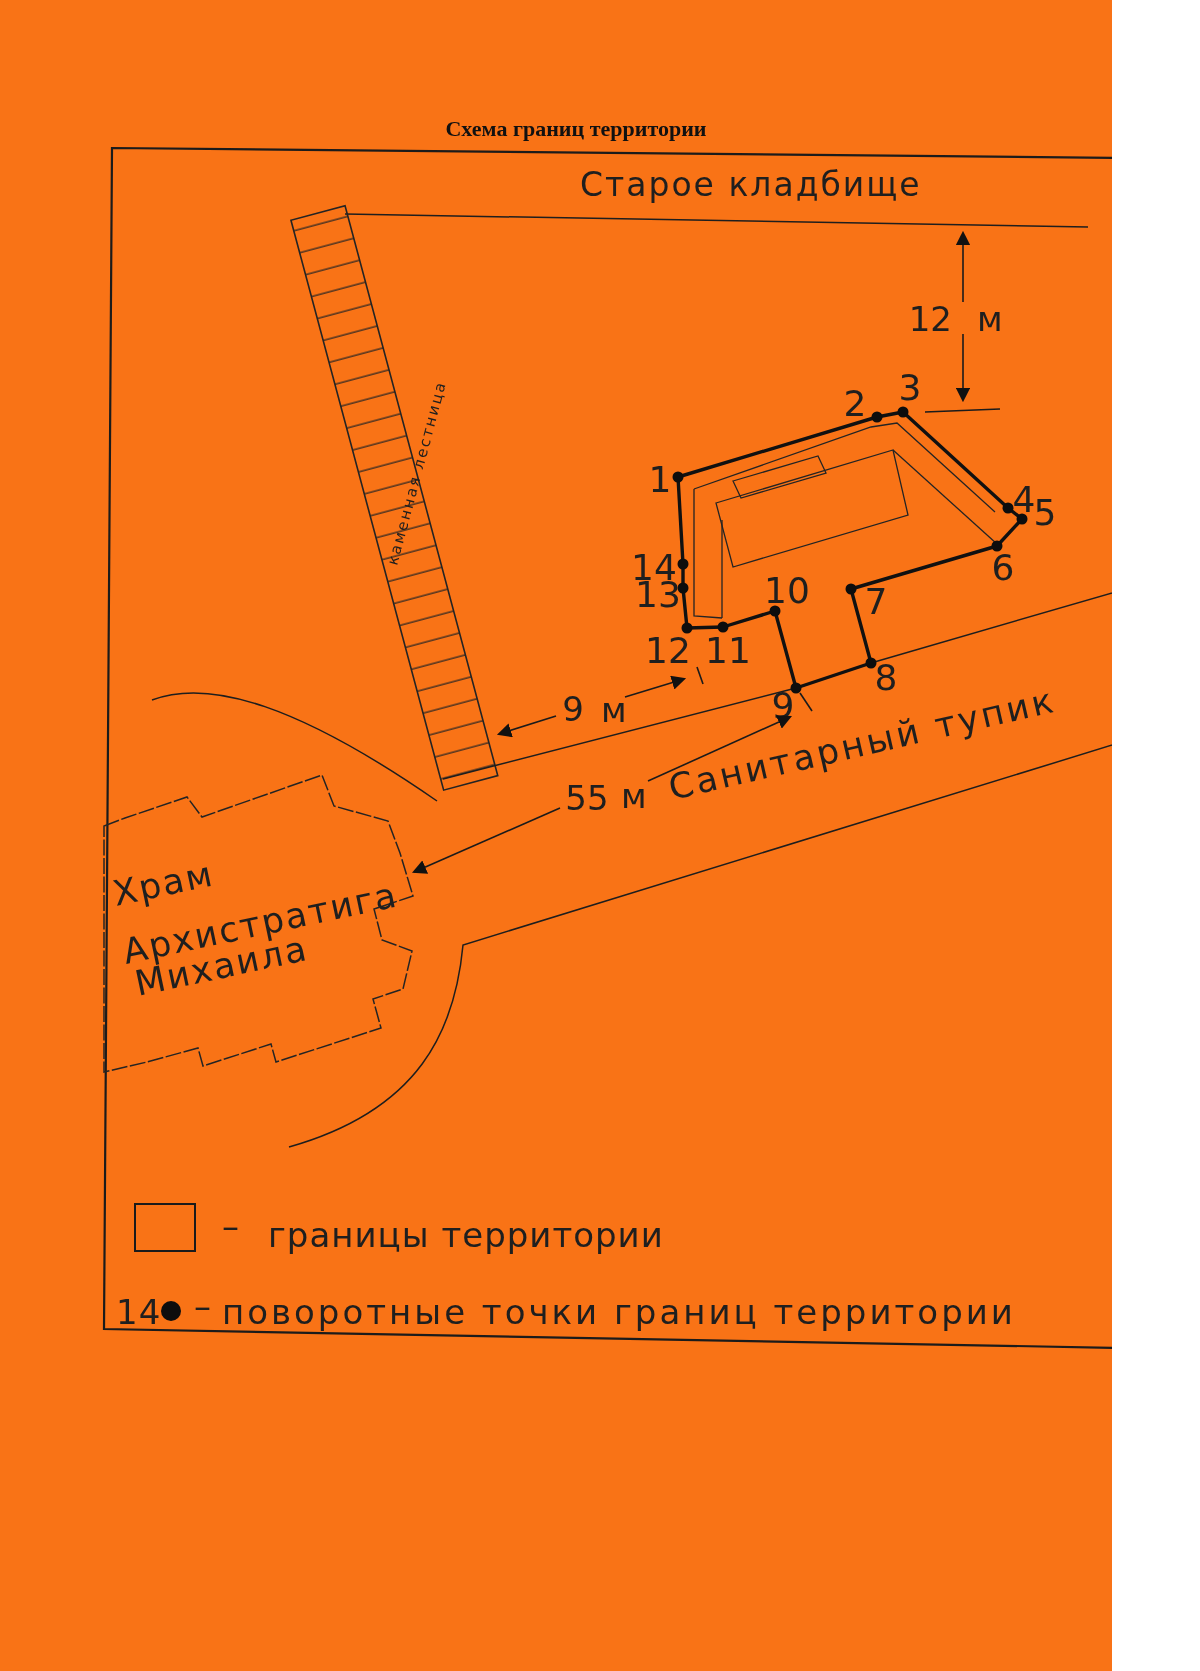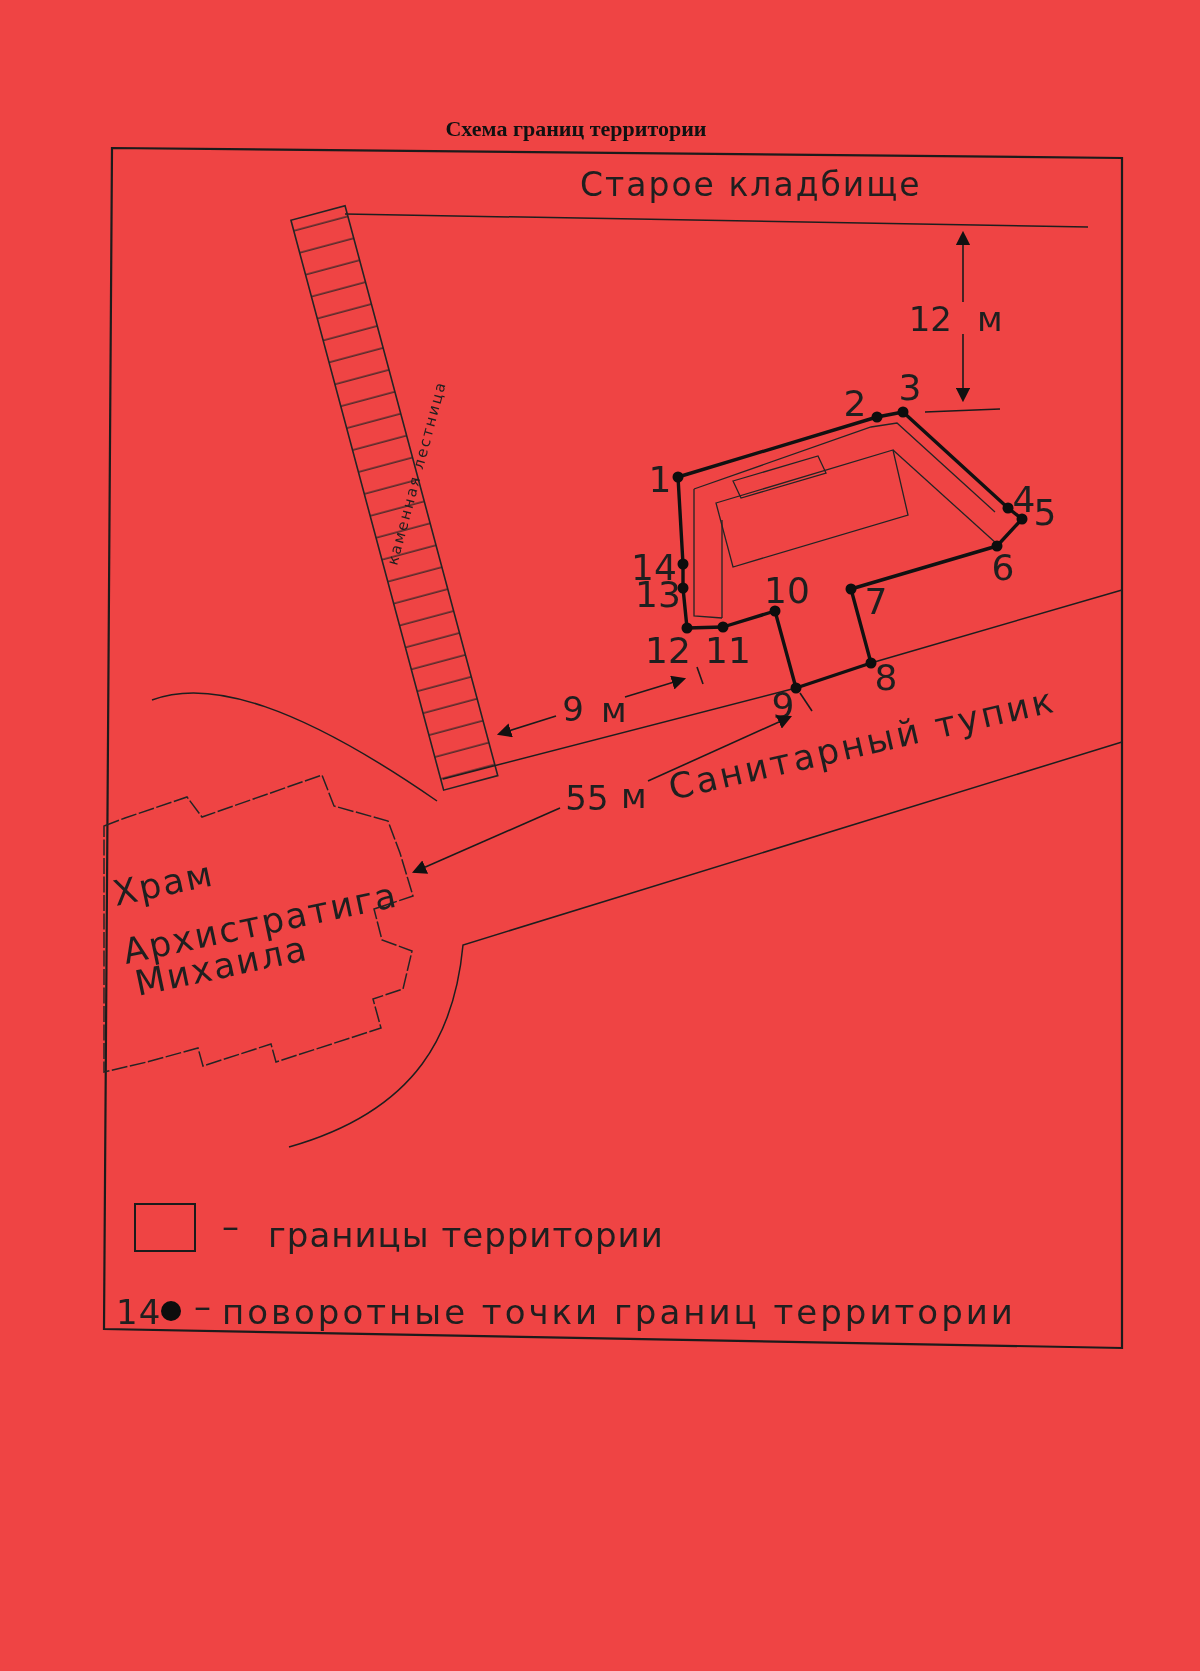--- a/index.html
+++ b/index.html
@@ -1,16 +1,16 @@
 <!DOCTYPE html>
 <html><head>
 <meta charset="utf-8">
 <style>
   html,body{margin:0;padding:0;background:#ffffff;}
-  .page{position:relative;width:1200px;height:1671px;background:#ef4444;overflow:hidden;
+  .page{position:relative;width:1112px;height:1671px;background:#f97316;overflow:hidden;
         font-family:"DejaVu Sans",sans-serif;color:#1b1b1b;}
   svg{display:block;}
   .title{font-family:"Liberation Serif",serif;font-weight:bold;font-size:22px;fill:#111;}
   .arch{font-family:"DejaVu Sans",sans-serif;fill:#1f1f1f;}
   .big{font-size:33px;letter-spacing:2px;}
   .street{font-size:35px;letter-spacing:3px;}
   .church-t{font-size:35px;letter-spacing:2px;}
   .ptnum{font-size:36px;}
   .dim{font-size:34px;}
   .stair-t{font-size:15px;letter-spacing:2px;}

